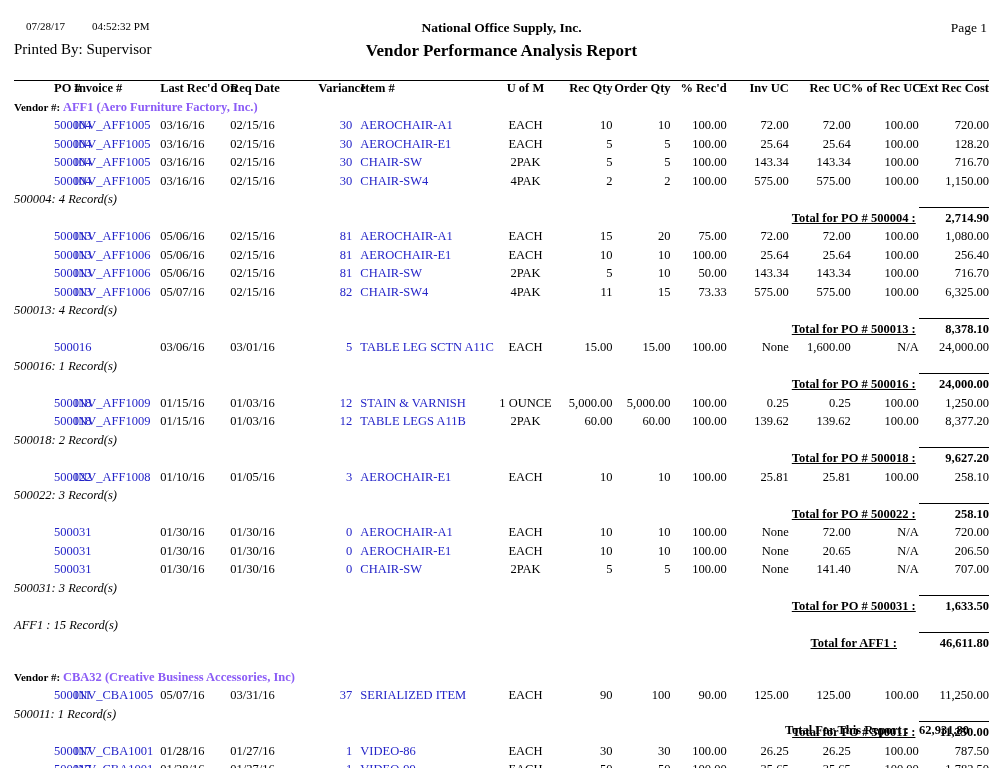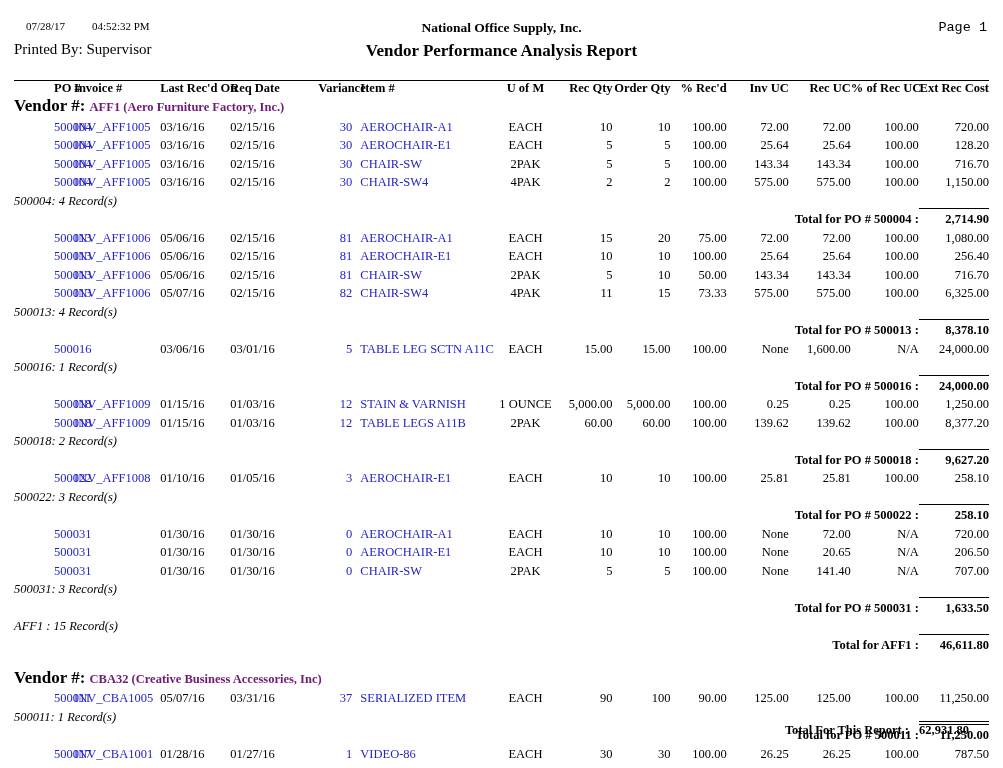--- a/index.html
+++ b/index.html
@@ -56,21 +56,20 @@
   .hdr-title {
     font-size: 17px;
     font-weight: bold;
     margin-top: 5px;
   }
   .hdr-right {
     position: absolute;
     right: 2px;
     top: 0;
     font-size: 13.5px;
-    font-family: Liberation Mono, monospace;
   }
 
   
   .rule {
     border-top: 1px solid #000;
     margin: 0;
   }
   .rule-top { margin-top: 14px; }
 
   
@@ -115,43 +114,44 @@
   tbody tr { height: 18.5px; }
 
   .blue { color: #2424c8; }
   .num  { text-align: right; padding-right: 3px; }
   .ctr  { text-align: center; }
   .lft  { text-align: left; }
 
   
   .vendor-lbl {
     font-weight: bold;
-    font-size: 17px;
+    font-size: 11px;
   }
   .vendor-name {
-    color: #701a75;
+    color: #8b5cf6;
     font-weight: bold;
     font-size: 12.5px;
   }
   .vendor-row td { padding-top: 3px; }
 
   
   .reccount {
     font-style: italic;
     font-size: 12.5px;
   }
   .reccount-indent { padding-left: 40px; font-family: Liberation Serif, serif; }
   .reccount-flush { padding-left: 0; }
 
   
   .total-lbl {
     font-weight: bold;
     font-size: 12.5px;
-    text-align: right;
+    text-align: center;
     padding-right: 6px;
+    text-decoration: underline;
   }
   .total-val {
     font-weight: bold;
     font-size: 12.5px;
     text-align: right;
     padding-right: 3px;
   }
   .underline-val {
     border-top: 1px solid #000;
   }

